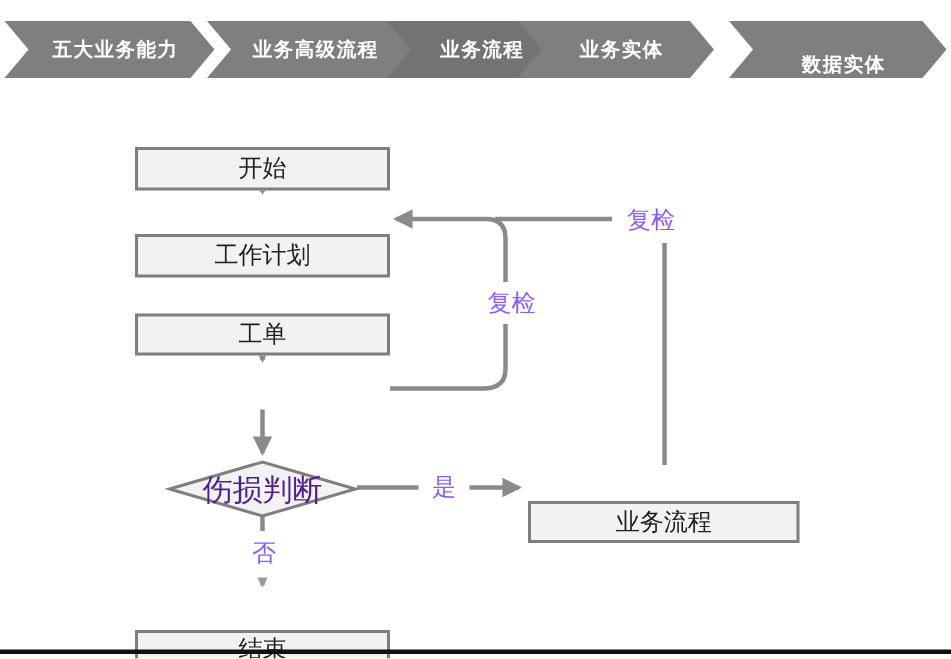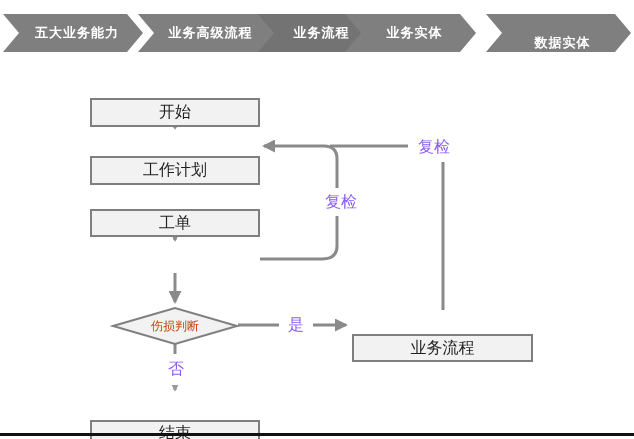--- a/index.html
+++ b/index.html
@@ -23,21 +23,21 @@
   .node {
     position:absolute; box-sizing:border-box;
     background:#f2f2f2; border:2px solid #7f7f7f;
     display:flex; align-items:center; justify-content:center;
     font-size:16px; color:#1f1f1f;margin-top:24px;
   }
 
   .diamond-label {
     position:absolute; left:113px; top:308px; width:124px; height:36px;
     display:flex; align-items:center; justify-content:center;
-    font-size:12px; color:#c2410c;
+    font-size:20px; color:#4c1d95;
   }
 
   .edge-label {
     position:absolute; background:#ffffff;
     display:flex; align-items:center; justify-content:center;
     font-size:16px; color:#8b5cf6;
   }
 
   #connectors { position:absolute; left:0; top:0; }
 

